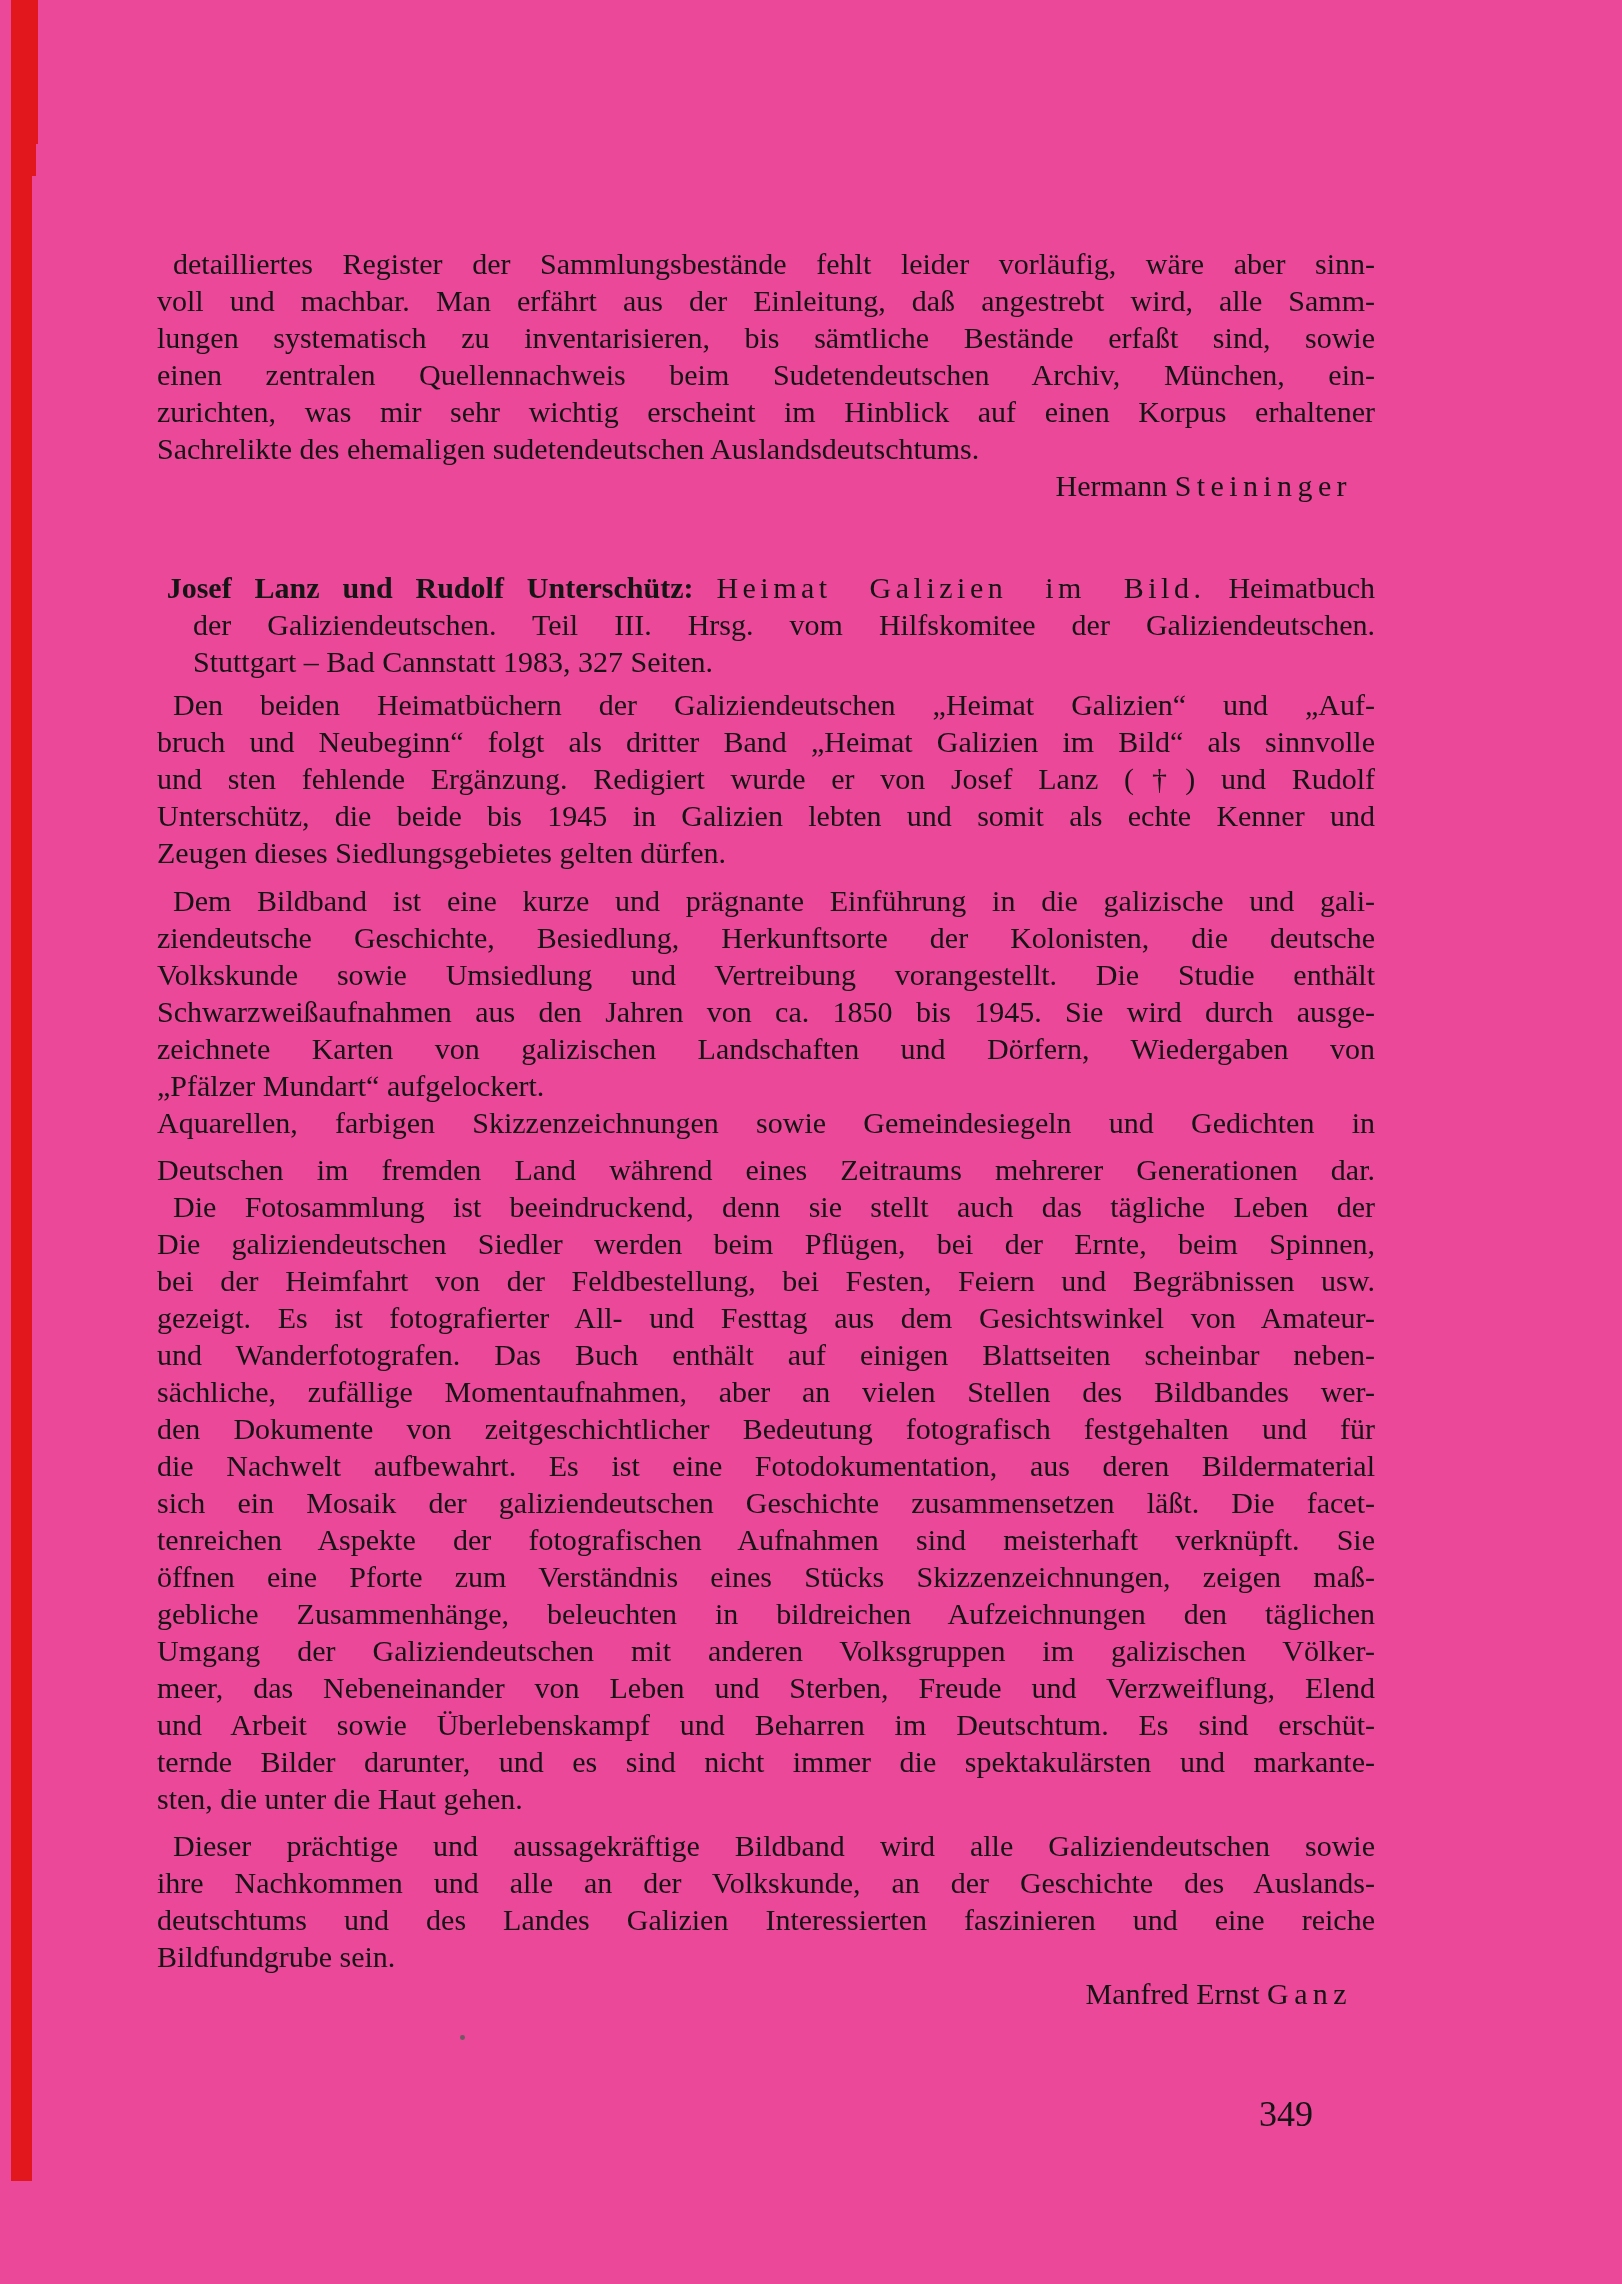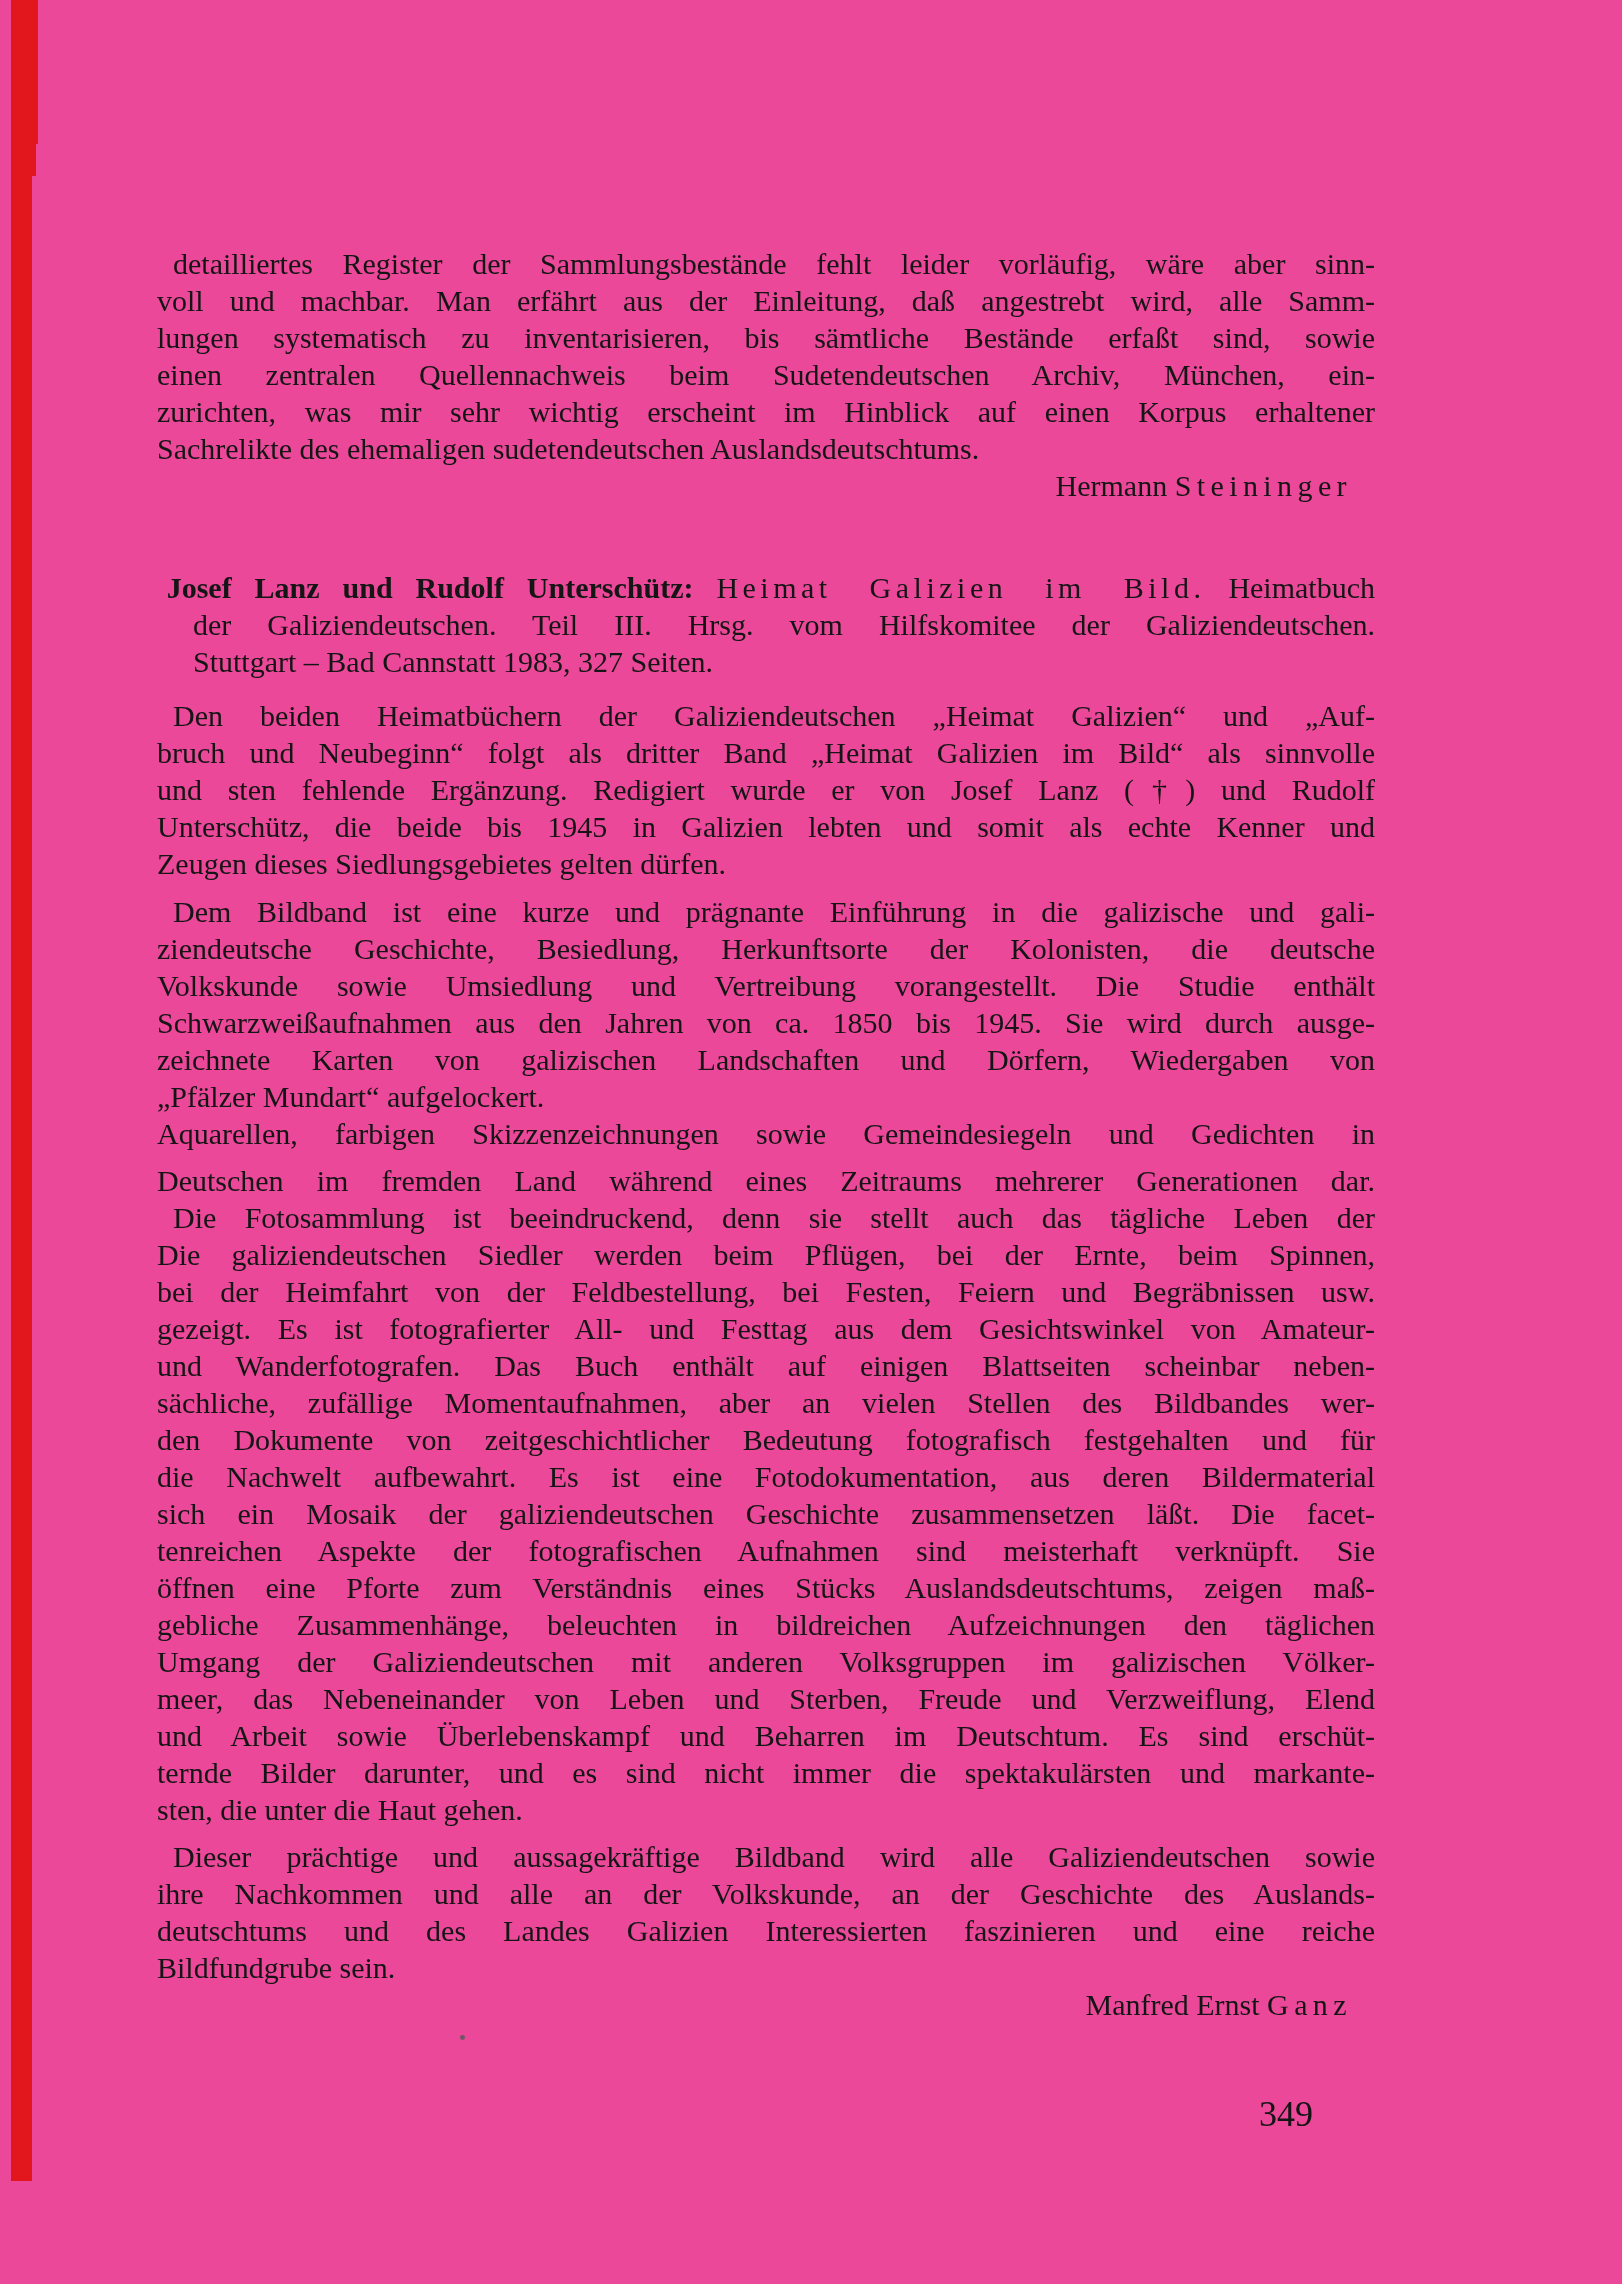--- a/index.html
+++ b/index.html
@@ -29,21 +29,21 @@
 
   .sigline { text-align:right; padding-right:23px; }
   .spaced  { letter-spacing:0.18em; }
 
   .heading { margin-top:65px; }
   .heading .hl1 { padding-left:9.7px; }
   .heading .hl2, .heading .hl3 { padding-left:36px; }
   .heading .bold { font-weight:700; }
   .heading .sp { letter-spacing:0.15em; word-spacing:0.35em; }
 
-  .p2 { margin-top:17px; }
+  .p2 { margin-top:6px; }
   .p3 { margin-top:11.4px; }
   .p4 { margin-top:9.7px; }
   .p5 { margin-top:9.7px; }
 
   .page-number {
     position:absolute; left:1259px; top:2094px;
     font-size:36px; line-height:41px;text-align:right;
   }
   .speck {
     position:absolute; left:460px; top:2035px;
@@ -102,21 +102,21 @@
         <div class="tline first">Die Fotosammlung ist beeindruckend, denn sie stellt auch das tägliche Leben der</div>
         <div class="tline">Die galiziendeutschen Siedler werden beim Pflügen, bei der Ernte, beim Spinnen,</div>
         <div class="tline">bei der Heimfahrt von der Feldbestellung, bei Festen, Feiern und Begräbnissen usw.</div>
         <div class="tline">gezeigt. Es ist fotografierter All- und Festtag aus dem Gesichtswinkel von Amateur-</div>
         <div class="tline">und Wanderfotografen. Das Buch enthält auf einigen Blattseiten scheinbar neben-</div>
         <div class="tline">sächliche, zufällige Momentaufnahmen, aber an vielen Stellen des Bildbandes wer-</div>
         <div class="tline">den Dokumente von zeitgeschichtlicher Bedeutung fotografisch festgehalten und für</div>
         <div class="tline">die Nachwelt aufbewahrt. Es ist eine Fotodokumentation, aus deren Bildermaterial</div>
         <div class="tline">sich ein Mosaik der galiziendeutschen Geschichte zusammensetzen läßt. Die facet-</div>
         <div class="tline">tenreichen Aspekte der fotografischen Aufnahmen sind meisterhaft verknüpft. Sie</div>
-        <div class="tline">öffnen eine Pforte zum Verständnis eines Stücks Auslandsdeutschtums, zeigen maß-</div>
+        <div class="tline">öffnen eine Pforte zum Verständnis eines Stücks Skizzenzeichnungen, zeigen maß-</div>
         <div class="tline">gebliche Zusammenhänge, beleuchten in bildreichen Aufzeichnungen den täglichen</div>
         <div class="tline">Umgang der Galiziendeutschen mit anderen Volksgruppen im galizischen Völker-</div>
         <div class="tline">meer, das Nebeneinander von Leben und Sterben, Freude und Verzweiflung, Elend</div>
         <div class="tline">und Arbeit sowie Überlebenskampf und Beharren im Deutschtum. Es sind erschüt-</div>
         <div class="tline">ternde Bilder darunter, und es sind nicht immer die spektakulärsten und markante-</div>
         <div class="tline final">sten, die unter die Haut gehen.</div>
       </div>
 
     <div class="para p5">
         <div class="tline first">Dieser prächtige und aussagekräftige Bildband wird alle Galiziendeutschen sowie</div>

